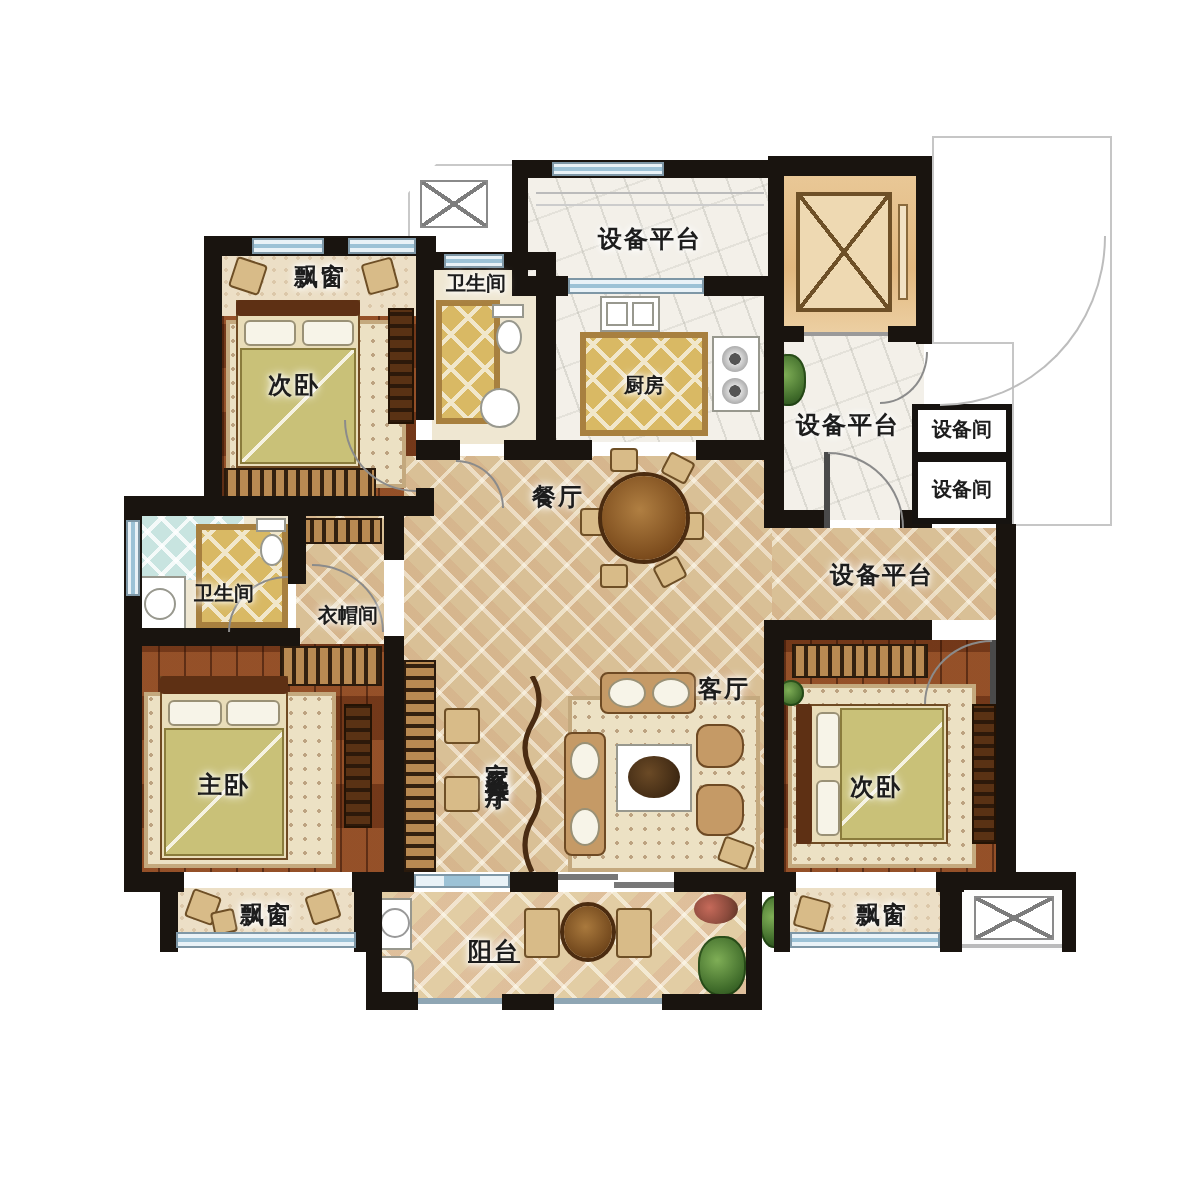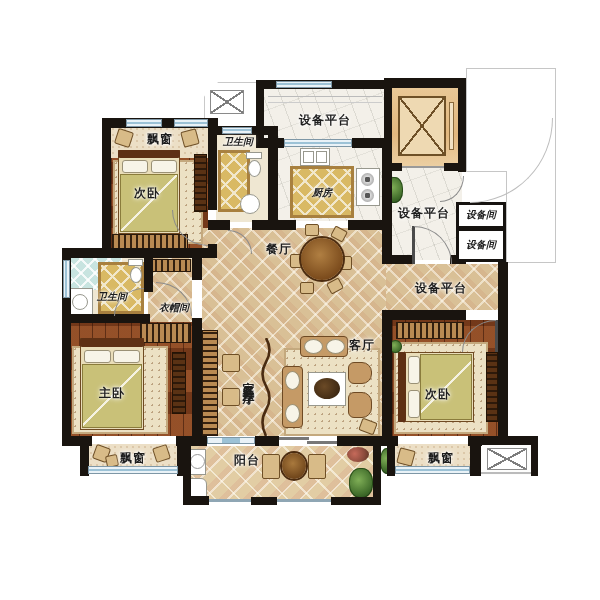--- a/index.html
+++ b/index.html
@@ -70,21 +70,21 @@
      linear-gradient(to bottom right,transparent calc(50% - 1px),#7d7d7d calc(50% - 1px),#7d7d7d calc(50% + 1px),transparent calc(50% + 1px)),#fff;
      border:1.5px solid #8a8a8a;box-sizing:border-box;}
   .xbox-elev{position:absolute;z-index:5;background:
      linear-gradient(to top right,transparent calc(50% - 1px),#6e5027 calc(50% - 1px),#6e5027 calc(50% + 1px),transparent calc(50% + 1px)),
      linear-gradient(to bottom right,transparent calc(50% - 1px),#6e5027 calc(50% - 1px),#6e5027 calc(50% + 1px),transparent calc(50% + 1px)),#eed9b2;
      border:2px solid #6e5027;box-sizing:border-box;}
   
   .lbl{position:absolute;z-index:50;transform:translate(-50%,-50%);
        font-weight:bold;font-size:12px;color:#1d1d1d;white-space:nowrap;letter-spacing:1px;
        text-shadow:0 0 2px rgba(255,255,255,.95),0 0 4px rgba(255,255,255,.85),0 0 6px rgba(255,255,255,.7);}
-  .lbl.small{font-size:10px;letter-spacing:0;font-style:italic;}
+  .lbl.small{font-size:10px;letter-spacing:0;}
   .lbl.vert{writing-mode:vertical-rl;text-orientation:upright;letter-spacing:3px;}
   .ctx{position:absolute;background:#fff;border:1px solid #c6c6c6;box-sizing:border-box;z-index:0;}
 </style>
 </head>
 <body>
 
 <div class="stage">
 
   <div class="ctx" style="left:466px;top:68px;width:90px;height:104px;"></div>
   <div class="ctx" style="left:506px;top:171px;width:50px;height:92px;border-top:none;"></div>
@@ -310,16 +310,16 @@
   <div class="lbl small" style="left:481px;top:245px;">设备间</div>
   <div class="lbl" style="left:279px;top:249px;">餐厅</div>
   <div class="lbl" style="left:441px;top:288px;">设备平台</div>
   <div class="lbl small" style="left:112px;top:297px;">卫生间</div>
   <div class="lbl small" style="left:174px;top:308px;">衣帽间</div>
   <div class="lbl" style="left:112px;top:393px;">主卧</div>
   <div class="lbl vert" style="left:248px;top:379px;">家庭共享厅</div>
   <div class="lbl" style="left:362px;top:345px;">客厅</div>
   <div class="lbl" style="left:438px;top:394px;">次卧</div>
   <div class="lbl" style="left:133px;top:458px;">飘窗</div>
-  <div class="lbl" style="left:247px;top:460px;">阳台</div>
+  <div class="lbl" style="left:247px;top:476px;text-decoration:underline;">阳台</div>
   <div class="lbl" style="left:441px;top:458px;">飘窗</div>
 
 </div>
 
 </body></html>

